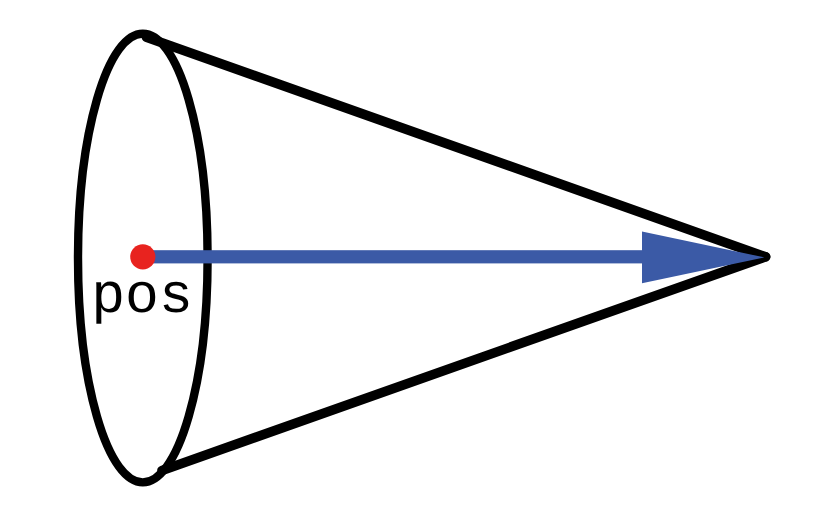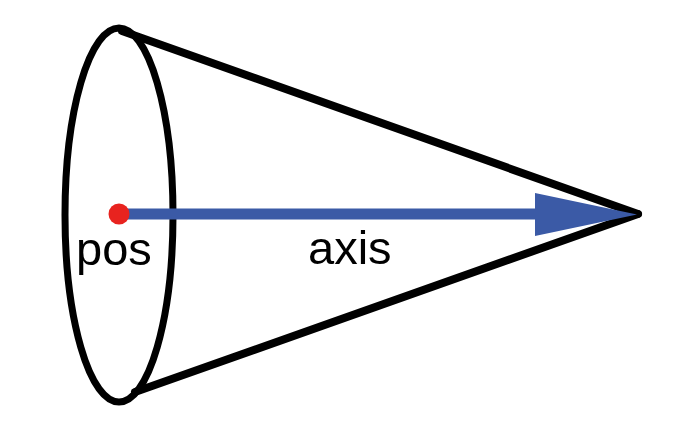--- a/index.html
+++ b/index.html
@@ -20,21 +20,21 @@
   #cone-svg {
     position: absolute;
     left: 0;
     top: 0;
     width: 679px;
     height: 437px;
     display: block;
   }
   .diagram-label {
     position: absolute;
-    font-family: Liberation Sans, sans-serif;
+    font-family: Liberation Mono, monospace;
     font-size: 47px;
     line-height: 1;
     color: #000000;
     white-space: nowrap;
     letter-spacing: 0px;
   }
   #label-pos {
     left: 76px;
     top: 225px;
   }
@@ -58,15 +58,14 @@
 
     <rect x="117" y="208.5" width="424" height="11" fill="#3B5AA6"></rect>
 
     <polygon points="535,193 535,236 637,214.5" fill="#3B5AA6"></polygon>
 
     <circle cx="119" cy="214" r="10.5" fill="#E8231F"></circle>
   </svg>
 
   <div class="diagram-label" id="label-pos">pos</div>
 
-  <div class="diagram-label" id="label-axis">axis</div>
 
 </div>
 
 </body></html>

